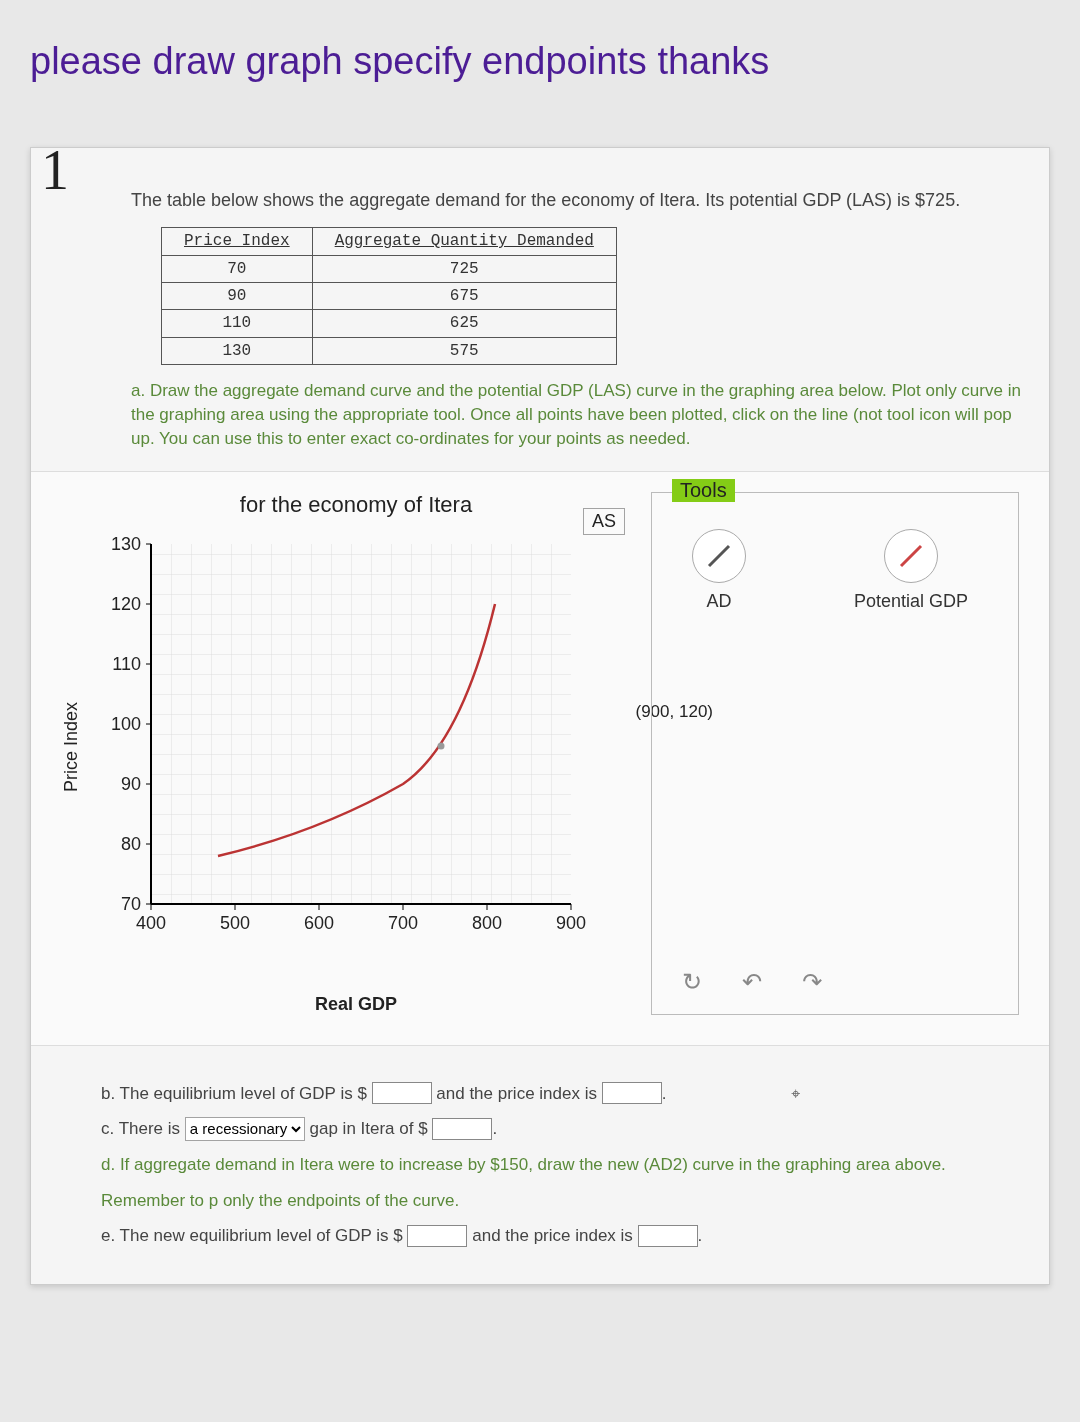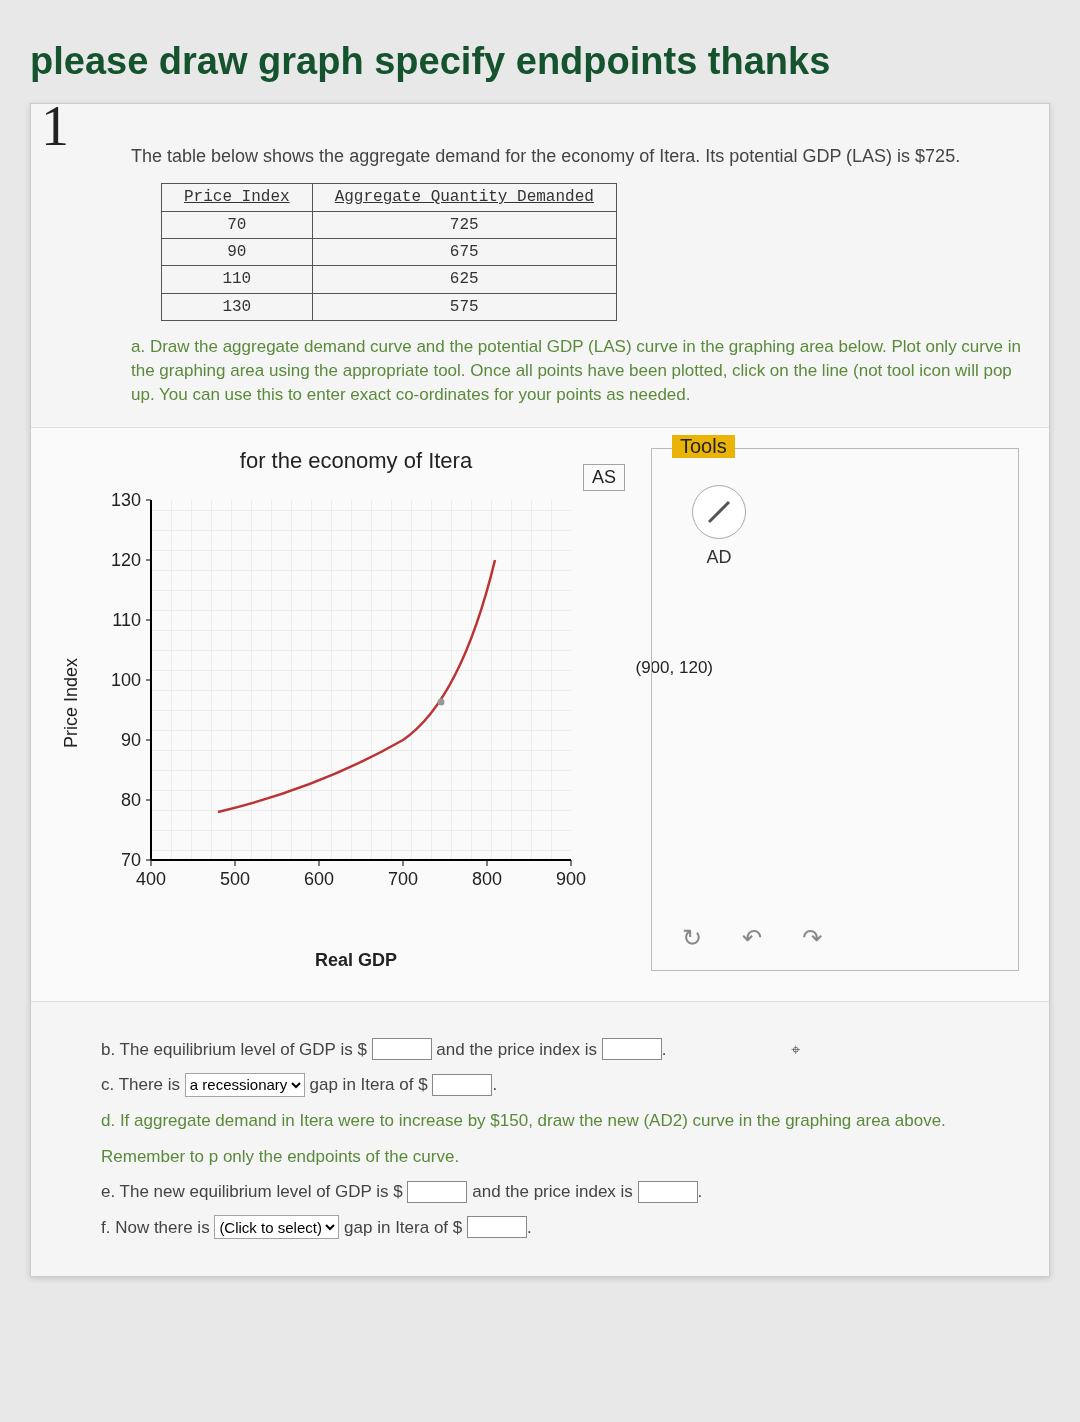--- a/index.html
+++ b/index.html
@@ -5,23 +5,23 @@
   * { box-sizing: border-box; margin: 0; padding: 0; }
   body {
     font-family: Arial, Helvetica, sans-serif;
     background: #e8e8e8;
     width: 1080px;
     color: #222;
   }
   .page { padding: 40px 30px 20px 30px; }
   h1.request {
     font-size: 38px;
-    font-weight: 700;
-    color: #14532d;
-    margin-bottom: 20px;
+    font-weight: 400;
+    color: #4c1d95;
+    margin-bottom: 64px;
   }
   .sheet {
     background: #f5f5f5;
     border: 1px solid #ccc;
     box-shadow: 0 2px 6px rgba(0,0,0,0.15);
     position: relative;
   }
   .qnum {
     position: absolute;
     left: 10px; top: -10px;
@@ -97,21 +97,21 @@
   .tools-panel {
     border: 1px solid #bbb;
     flex: 1;
     padding: 16px 20px;
     position: relative;
     min-height: 440px;
   }
   .tools-title {
     position: absolute;
     top: -14px; left: 20px;
-    background: #eab308;
+    background: #84cc16;
     padding: 0 8px;
     font-size: 20px;
   }
   .tool-row { display: flex; gap: 108px; margin-top: 20px; margin-left: 20px; }
   .tool { text-align: center; font-size: 18px; color: #333; }
   .tool-btn {
     width: 54px; height: 54px;
     border: 1px solid #aaa;
     border-radius: 50%;
     background: #fff;
@@ -260,20 +260,28 @@
         <div class="tools-title">Tools</div>
         <div class="tool-row">
           <div class="tool">
             <div class="tool-btn">
               <svg width="30" height="30">
                   <line x1="5" y1="25" x2="25" y2="5" stroke="#555"></line>
                 </svg>
             </div>
             <span>AD</span>
           </div>
+          <div class="tool">
+            <div class="tool-btn">
+              <svg width="30" height="30">
+                  <line x1="5" y1="25" x2="25" y2="5" stroke="#c44"></line>
+                </svg>
+            </div>
+            <span>Potential GDP</span>
+          </div>
         </div>
         <div class="bottom-tools">
           <span>↻</span>
           <span>↶</span>
           <span>↷</span>
         </div>
       </div>
     </div>
 
     <div class="answers">
@@ -290,21 +298,15 @@
         <span> gap in Itera of $</span>
         <input type="text" style="">.
       </div>
       <div class="green">d. If aggregate demand in Itera were to increase by $150, draw the new (AD2) curve in the graphing area above. Remember to p only the endpoints of the curve.</div>
       <div>
         <span>e. The new equilibrium level of GDP is $</span>
         <input type="text" style="">
         <span> and the price index is </span>
         <input type="text" style="">.
       </div>
-      <div>
-        <span>f. Now there is </span>
-        <select><option>(Click to select)</option></select>
-        <span> gap in Itera of $</span>
-        <input type="text" style="">.
-      </div>
     </div>
   </div>
 </div>
 
 </body></html>

